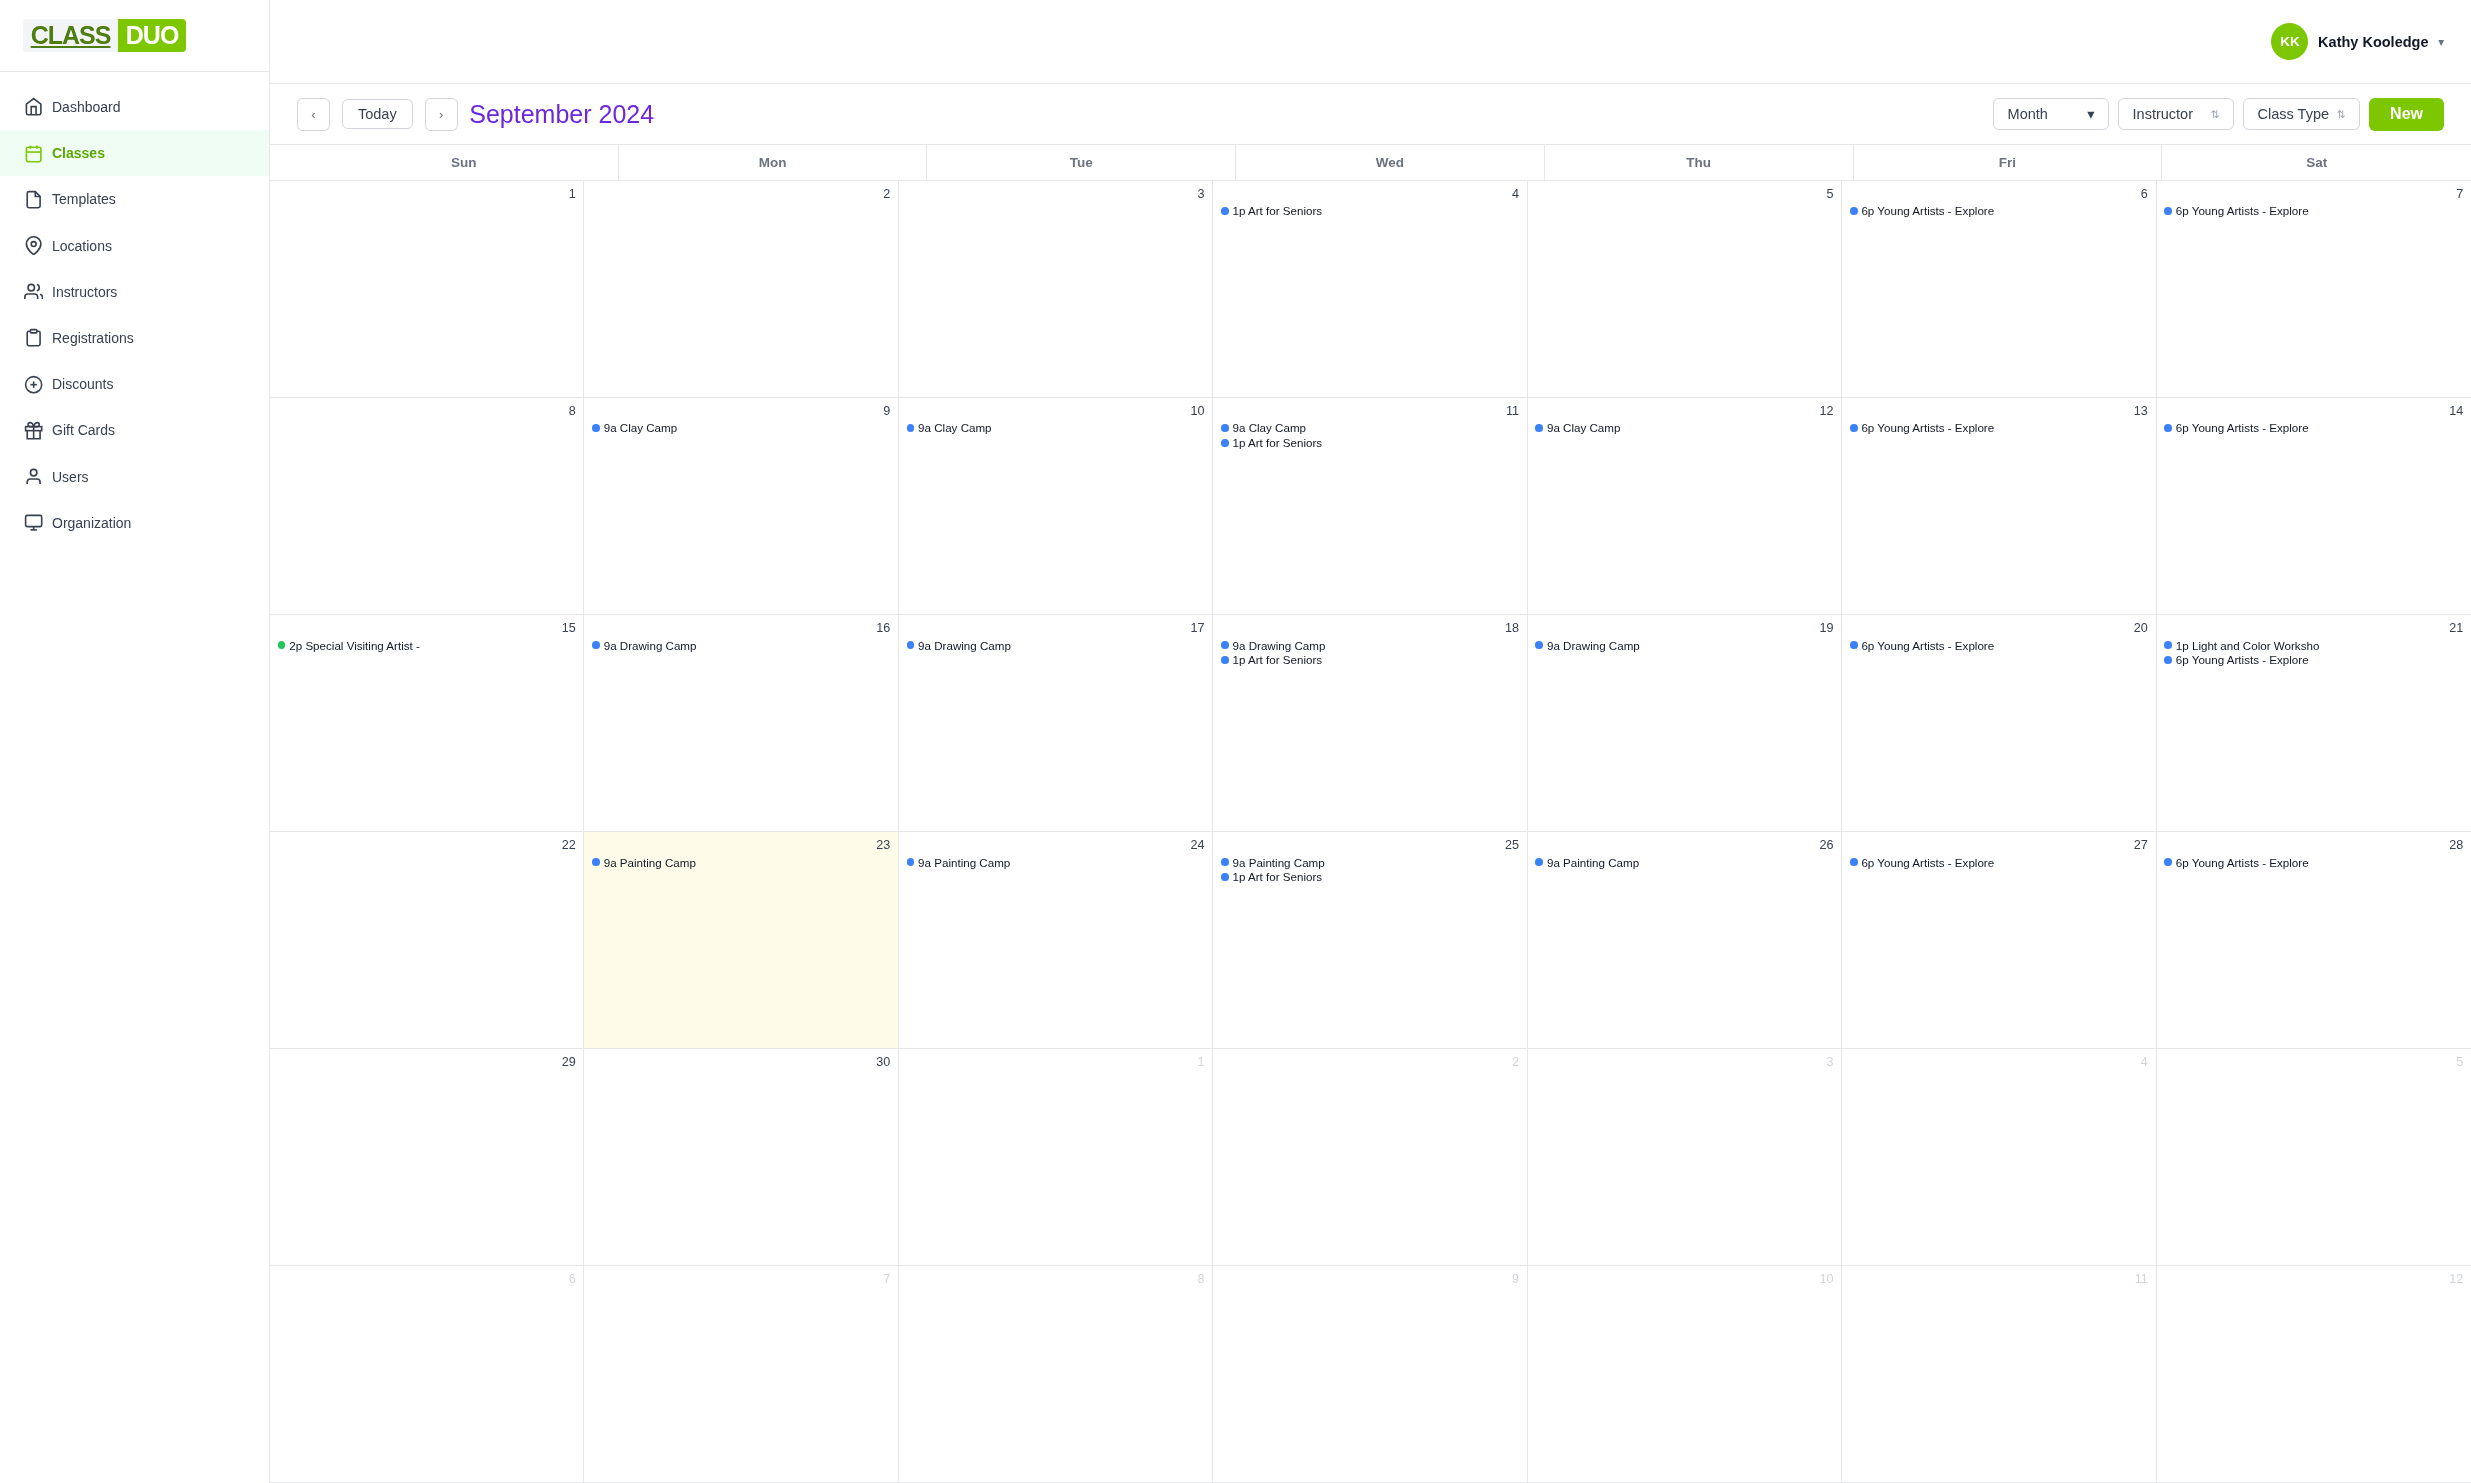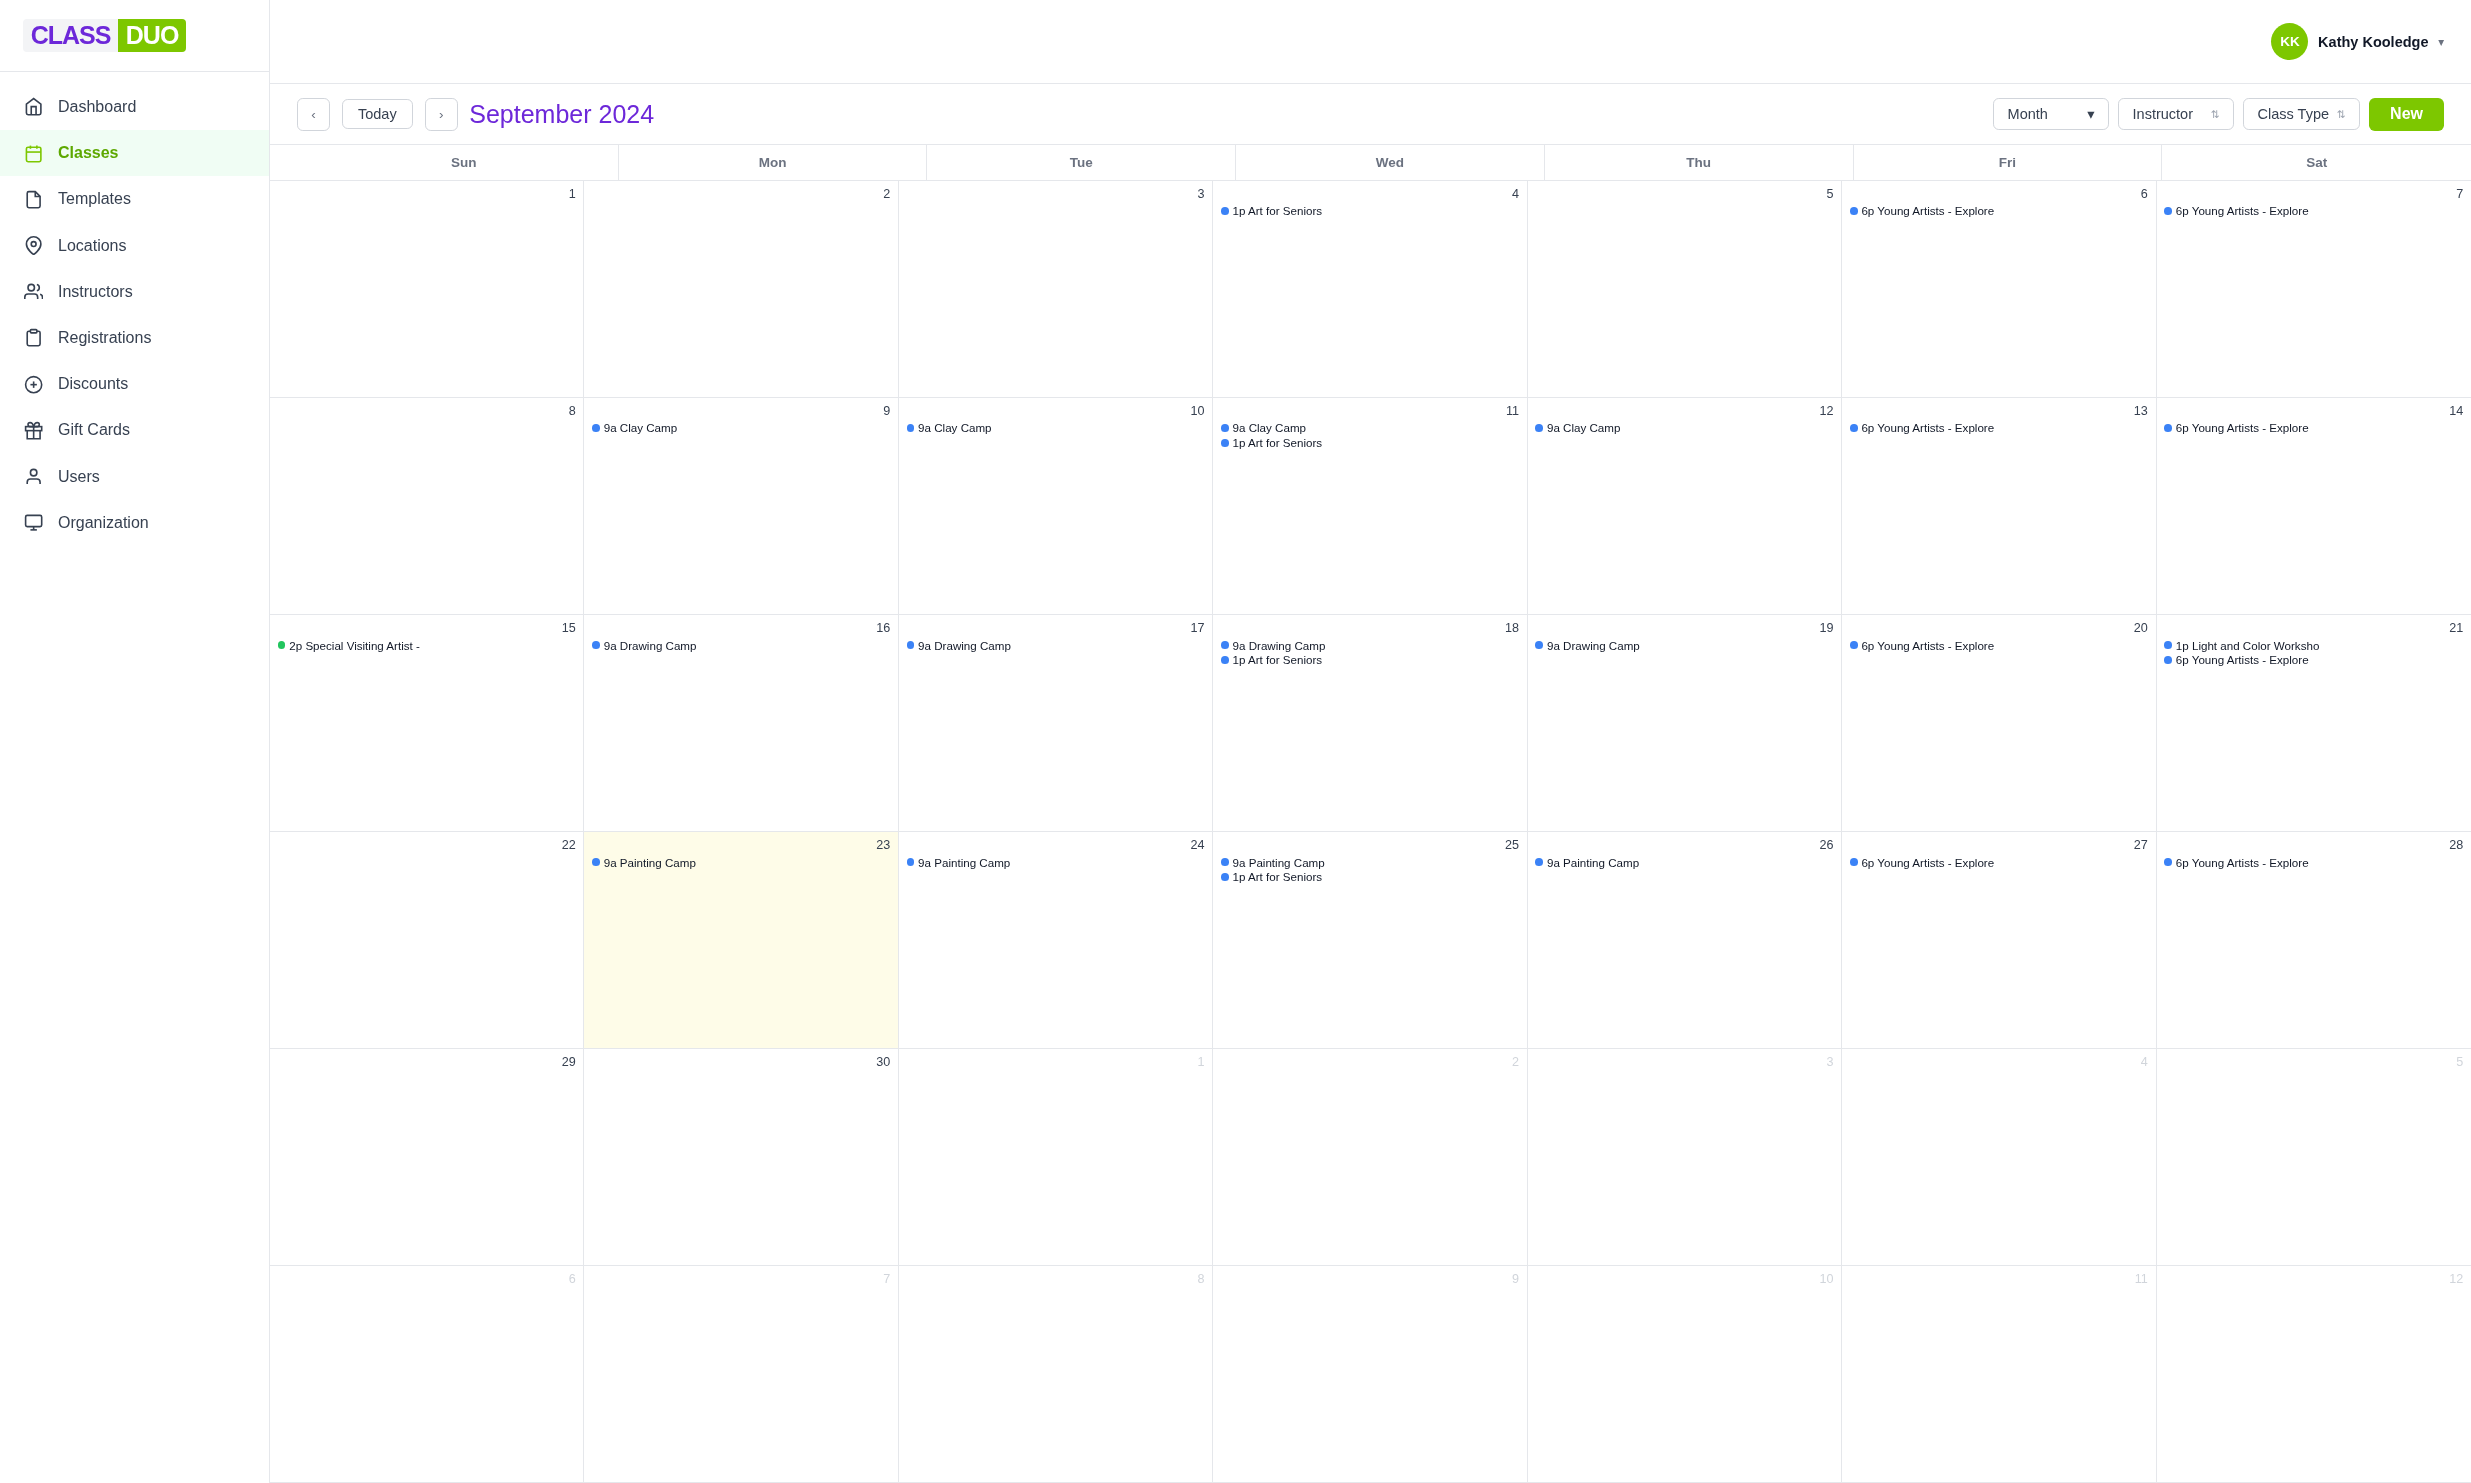--- a/index.html
+++ b/index.html
@@ -20,43 +20,44 @@
     }
     .logo {
       display: flex;
       align-items: center;
       gap: 0;
       font-size: 25px;
       font-weight: 800;
       letter-spacing: -1px;
     }
     .logo-class {
-      color: #6d28d9;
+      color: #4d7c0f;
       background: #f3f4f6;
       padding: 1.9px 7.7px;
       border-radius: 3.9px 0 0 3.9px;
+      text-decoration: underline;
     }
     .logo-duo {
       color: #fff;
       background: #7dc700;
       padding: 1.9px 7.7px;
       border-radius: 0 3.9px 3.9px 0;
     }
     .nav-items {
       padding: 11.6px 0;
       flex: 1;
     }
     .nav-item {
       display: flex;
       align-items: center;
-      gap: 14px;
+      gap: 8px;
       padding: 12.6px 23px;
       cursor: pointer;
       color: #374151;
-      font-size: 16px;
+      font-size: 14px;
       font-weight: 500;
       border-radius: 0;
       transition: background 0.15s;
     }
     .nav-item.active { background: #f0fdf4; color: #5da800; }
     .nav-item .nav-icon {
       width: 21px;
       height: 21px;
       display: flex;
       align-items: center;

